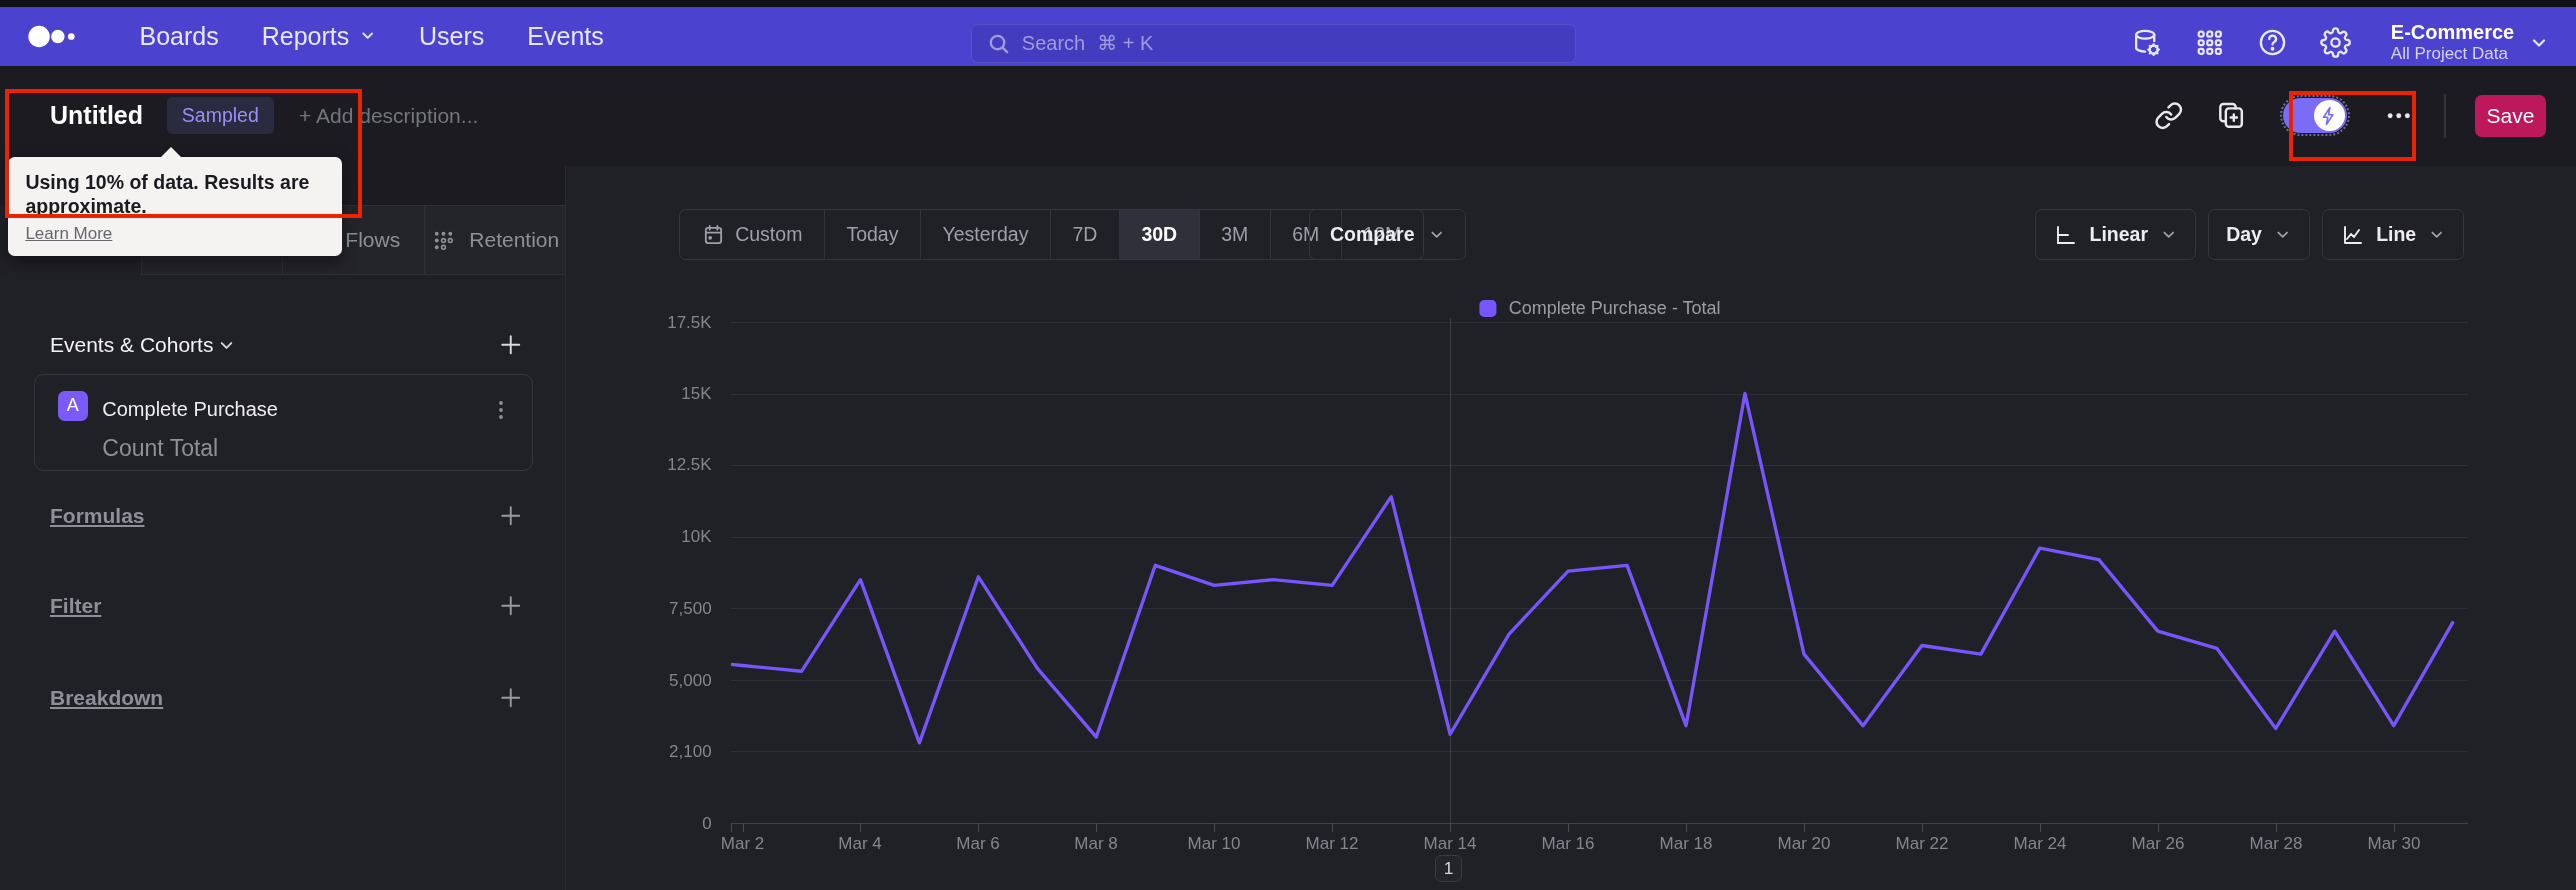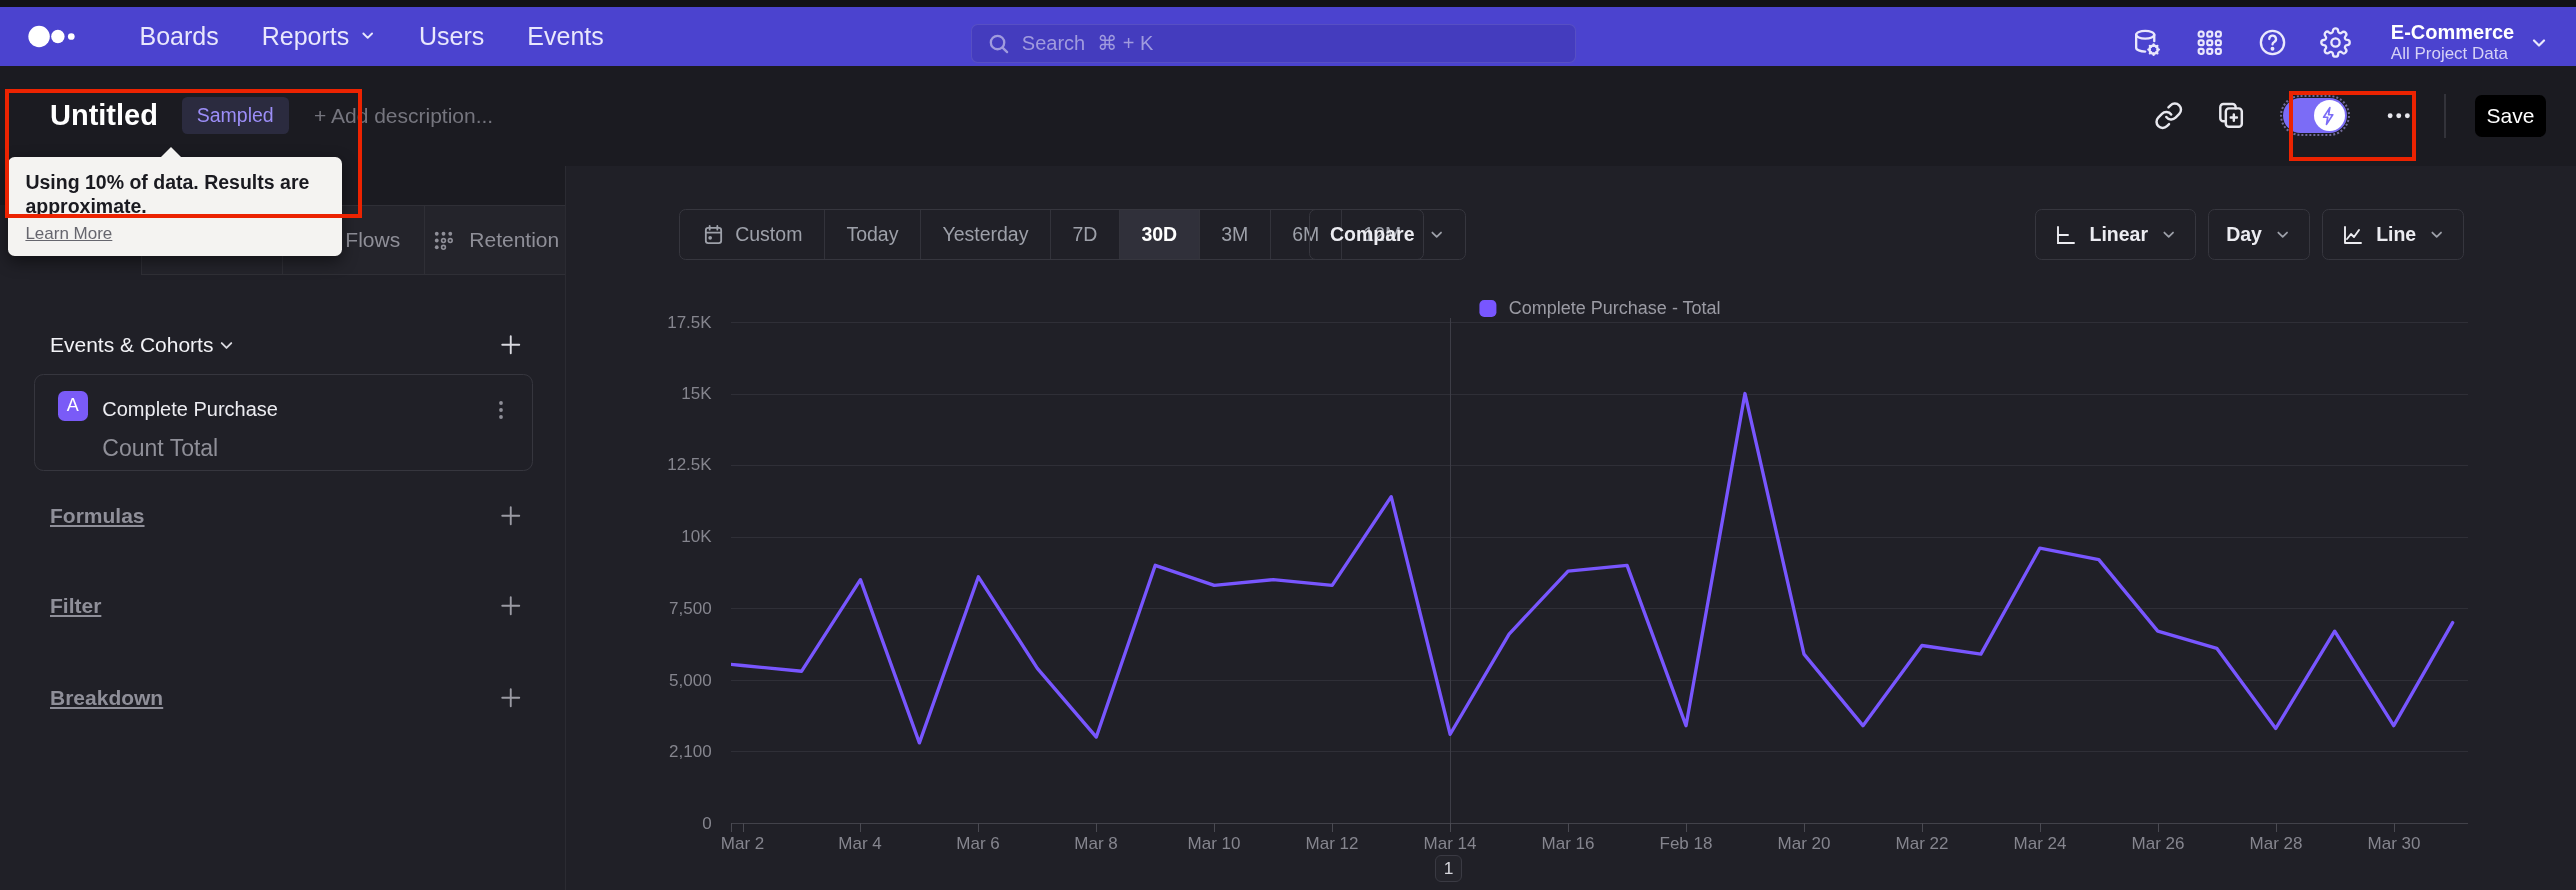--- a/index.html
+++ b/index.html
@@ -20,31 +20,31 @@
   .nav-right{position:absolute;right:27px;top:6.7px;height:59px;display:flex;align-items:center;gap:32px;}
   .nav-icon{width:31px;height:31px;display:flex;align-items:center;justify-content:center;cursor:pointer;}
   .project{display:flex;align-items:center;gap:14.8px;cursor:pointer;margin-left:8px;}
   .project .pname{font-size:20px;font-weight:700;color:#fff;line-height:23px;}
   .project .pscope{font-size:17px;color:#D6D2F6;line-height:20px;}
 
   
   .bar2{position:absolute;left:0;top:66px;width:100%;height:101px;background:#1B1B21;
         border-bottom:1.3px solid #2A2A31;box-sizing:border-box;}
   .bar2-left{position:absolute;left:50px;top:0;height:99px;display:flex;align-items:center;}
-  .rtitle{font-size:29px;font-weight:600;color:#FFFFFF;}
+  .rtitle{font-size:25px;font-weight:600;color:#FFFFFF;}
   .badge{margin-left:24px;background:#2B2B3F;color:#9C8EF8;font-size:19.5px;padding:6.7px 14.8px;border-radius:5.4px;cursor:pointer;}
   .adddesc{margin-left:25.5px;color:#75757E;font-size:21px;cursor:text;}
   .bar2-right{position:absolute;right:30px;top:0;height:99px;display:flex;align-items:center;gap:29.5px;}
   .hicon{width:32px;height:32px;display:flex;align-items:center;justify-content:center;cursor:pointer;}
   .toggle{width:64px;height:35px;background:#7B6CF6;border-radius:19px;position:relative;cursor:pointer;
           outline:2px dotted rgba(185,172,255,.55);outline-offset:1.3px;margin:0 6.7px;}
   .knob{position:absolute;right:2px;top:2px;width:31px;height:31px;border-radius:50%;background:#FFFFFF;
         display:flex;align-items:center;justify-content:center;}
   .vdiv{width:1.3px;height:44px;background:#33333A;}
-  .savebtn{width:71px;height:42px;background:#000000;border:none;border-radius:6.7px;color:#fff;
+  .savebtn{width:71px;height:42px;background:#be185d;border:none;border-radius:6.7px;color:#fff;
            font-size:21px;font-family:inherit;cursor:pointer;}
 
   
   .panel{position:absolute;left:0;top:166px;width:566px;height:724px;background:#202027;
          border-right:1.3px solid #2B2B32;box-sizing:border-box;}
   .tabstrip{position:absolute;left:0;top:0;width:565px;height:109px;background:#1B1B21;}
   .tabs{position:absolute;left:0;bottom:0;width:100%;height:70px;display:flex;
         border-bottom:1.3px solid #2F2F36;box-sizing:border-box;}
   .tab{flex:1;display:flex;align-items:center;justify-content:center;gap:12px;font-size:21px;color:#8F8F98;
        background:#24242B;border-left:1.3px solid #2F2F36;box-sizing:border-box;cursor:pointer;border-top:1.3px solid #2F2F36;}
@@ -457,21 +457,21 @@
         </div>
       <div>
           <span class="xlab" style="left: 11.5px;">Mar 2</span>
           <span class="xlab" style="left: 129px;">Mar 4</span>
           <span class="xlab" style="left: 247px;">Mar 6</span>
           <span class="xlab" style="left: 365px;">Mar 8</span>
           <span class="xlab" style="left: 483px;">Mar 10</span>
           <span class="xlab" style="left: 601px;">Mar 12</span>
           <span class="xlab" style="left: 719px;">Mar 14</span>
           <span class="xlab" style="left: 837px;">Mar 16</span>
-          <span class="xlab" style="left: 955px;">Feb 18</span>
+          <span class="xlab" style="left: 955px;">Mar 18</span>
           <span class="xlab" style="left: 1073px;">Mar 20</span>
           <span class="xlab" style="left: 1191px;">Mar 22</span>
           <span class="xlab" style="left: 1309px;">Mar 24</span>
           <span class="xlab" style="left: 1427px;">Mar 26</span>
           <span class="xlab" style="left: 1545px;">Mar 28</span>
           <span class="xlab" style="left: 1663px;">Mar 30</span>
         </div>
     </div>
 
     <div class="pagebtn">1</div>

